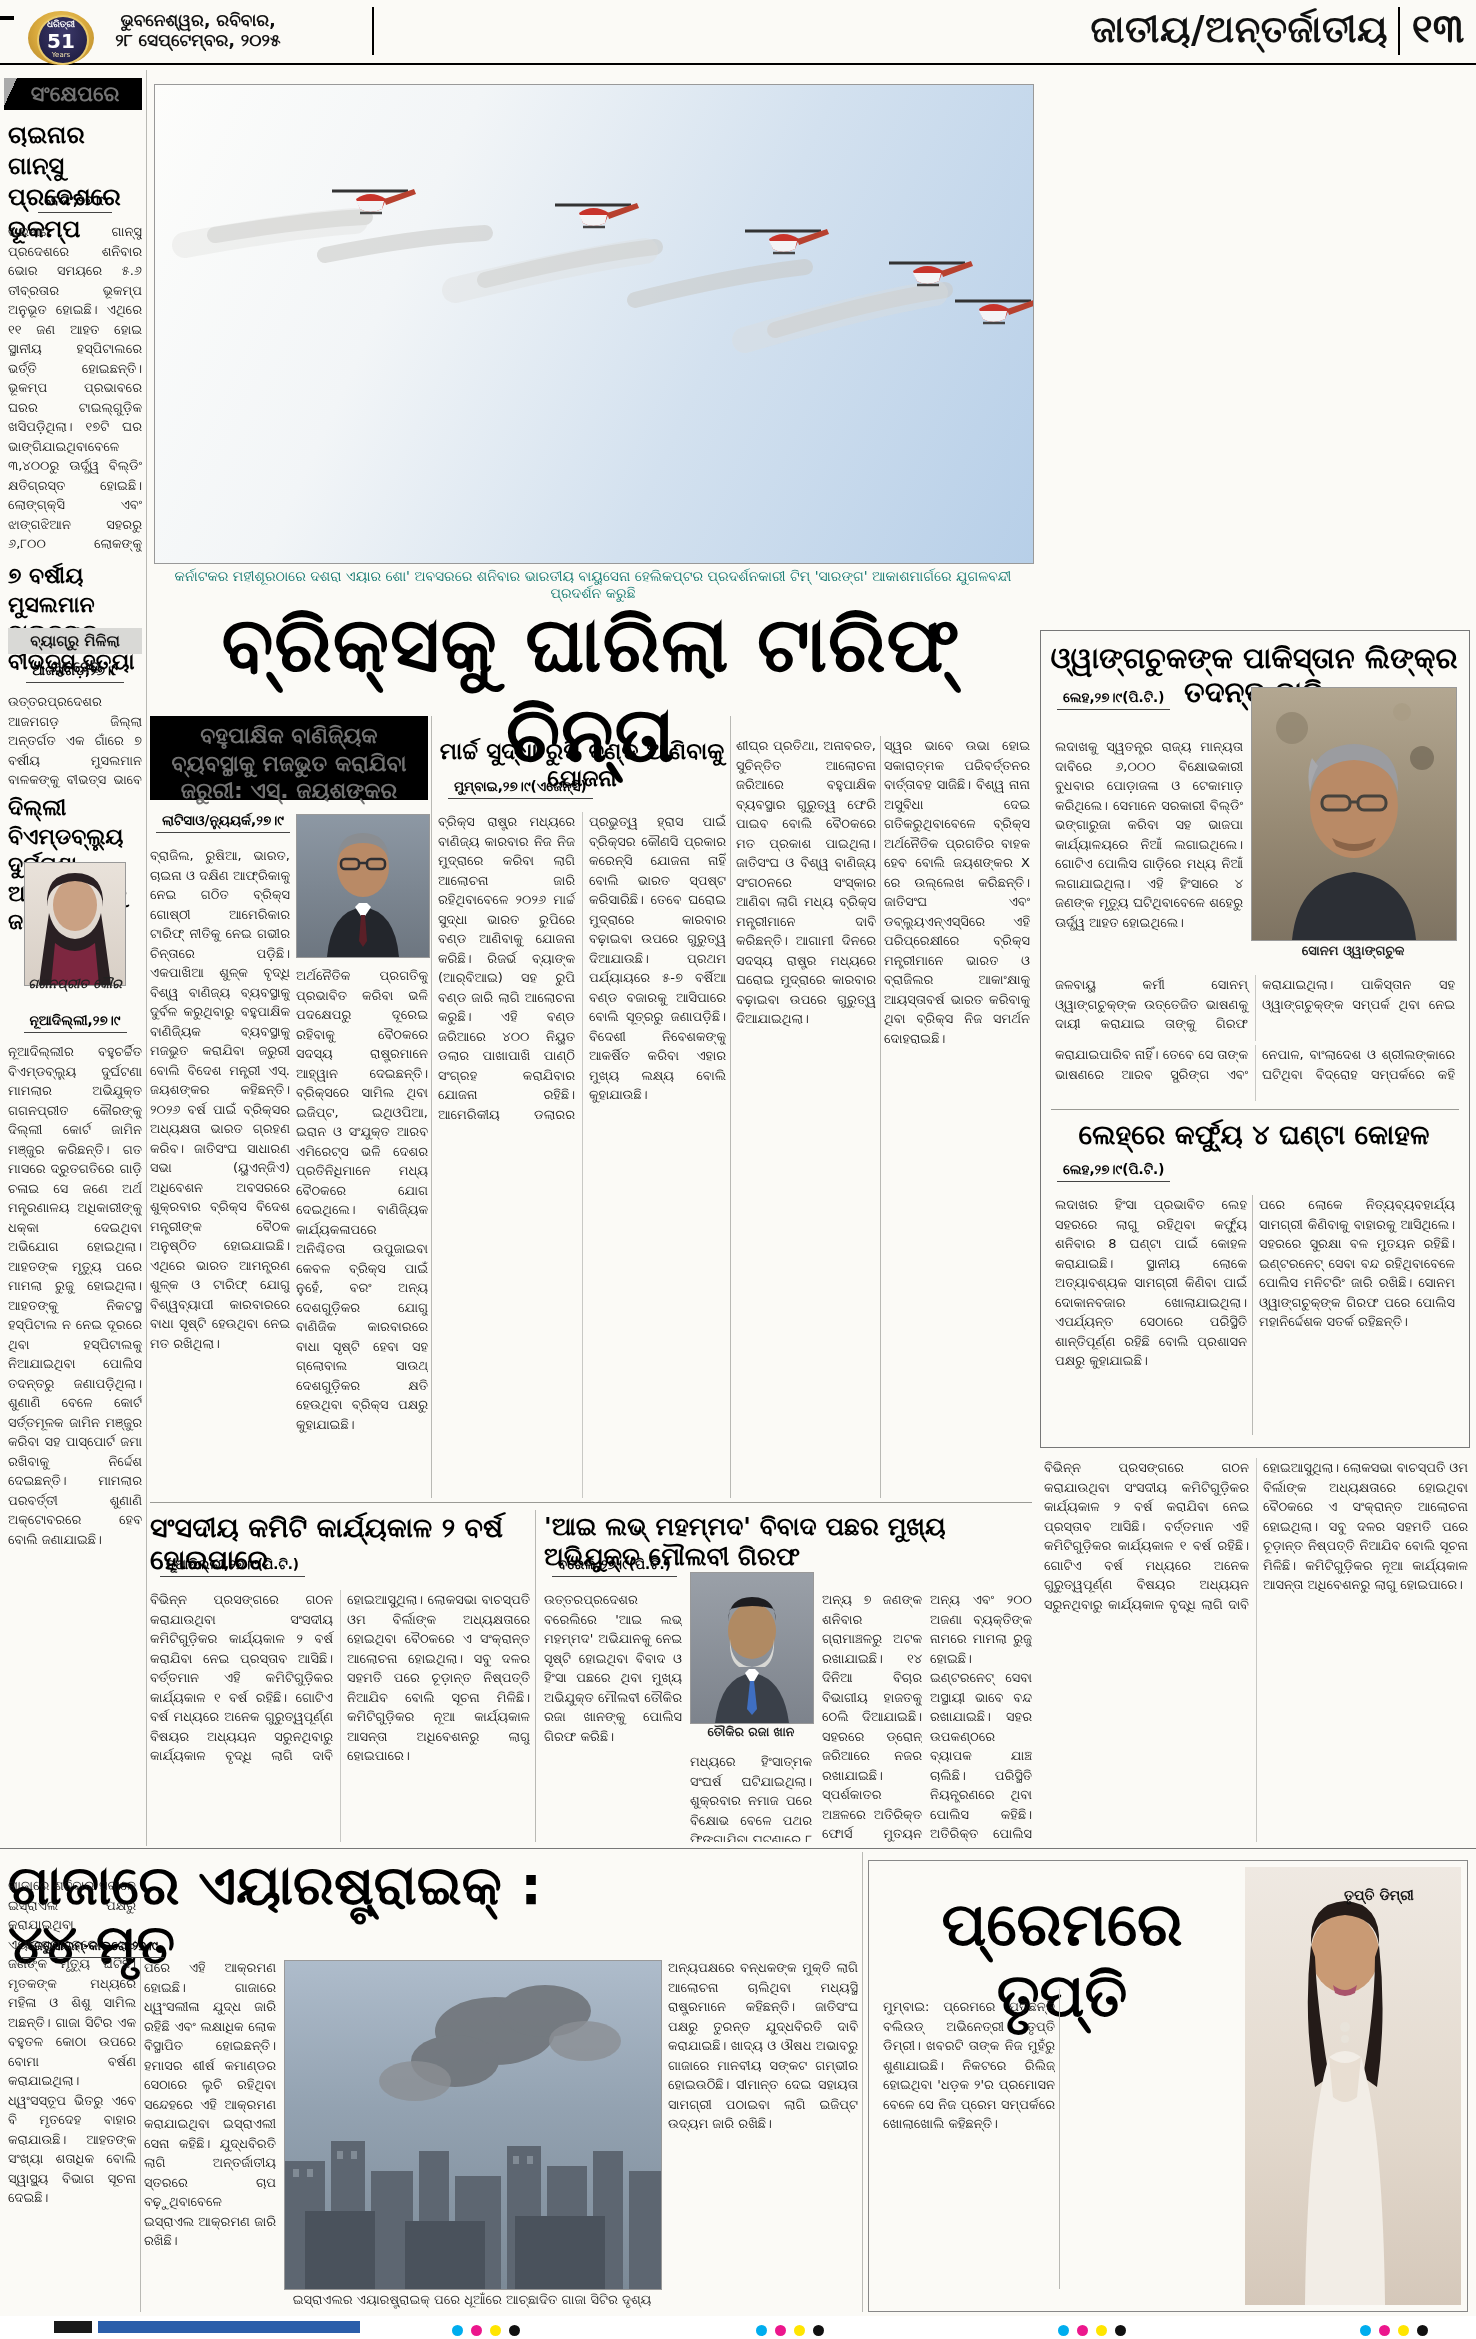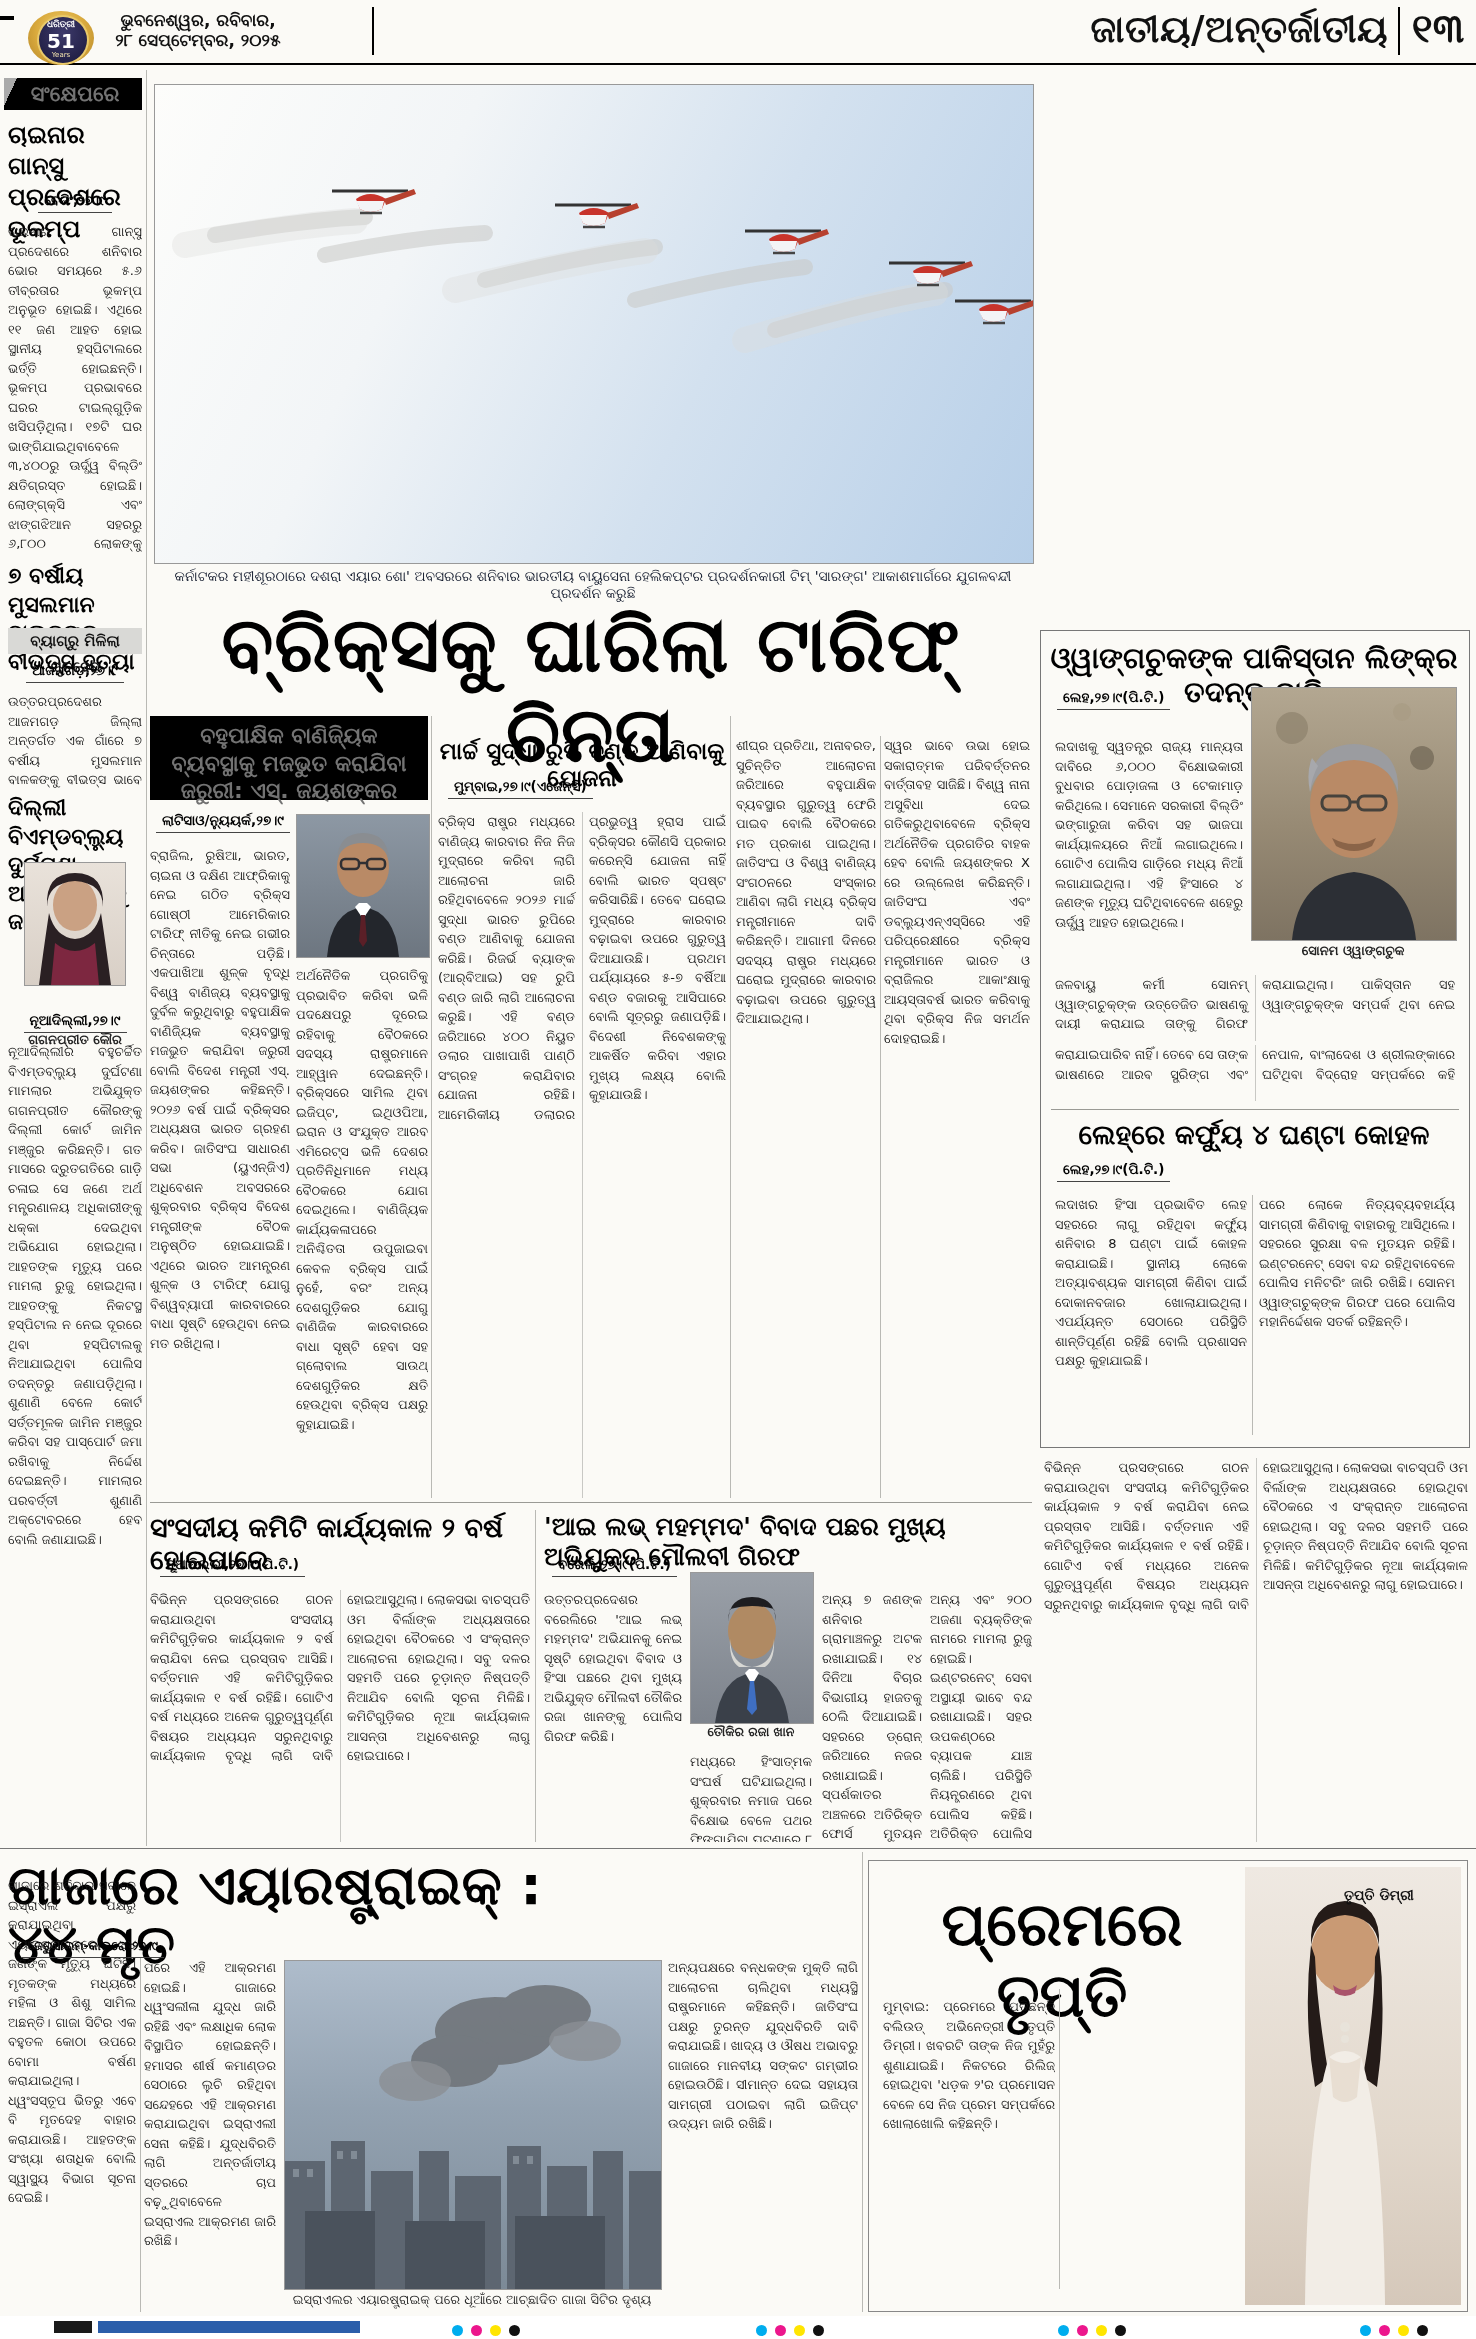--- a/index.html
+++ b/index.html
@@ -64,21 +64,21 @@
 
   <div class="abs hl" style="left:8px;top:794px;width:134px;font-size:22px;line-height:1.3;">ଦିଲ୍ଲୀ ବିଏମ୍‌ଡବ୍ଲ୍ୟୁ ଦୁର୍ଘଟଣା ଅଭିଯୁକ୍ତଙ୍କୁ ଜାମିନ</div>
   <div class="abs photo" style="left:24px;top:862px;width:100px;height:122px;background:linear-gradient(180deg,#e9e2da 0%,#d8cfc6 100%);">
     <svg width="100" height="122" viewBox="0 0 100 122">
       <ellipse cx="50" cy="42" rx="22" ry="26" fill="#caa183"></ellipse>
       <path d="M22 44 Q20 10 50 10 Q80 10 78 44 Q78 20 50 18 Q22 20 22 44Z" fill="#2a2023"></path>
       <path d="M24 50 Q18 90 14 122 L86 122 Q82 90 76 50 Q70 74 50 76 Q30 74 24 50Z" fill="#2a2023"></path>
       <path d="M30 80 Q50 96 70 80 L74 122 L26 122Z" fill="#7d2740"></path>
     </svg>
   </div>
-  <div class="abs ctr caption" style="left:8px;top:1032px;width:134px;">ଗଗନପ୍ରୀତ କୌର</div>
+  <div class="abs ctr caption" style="left:8px;top:976px;width:134px;font-style:italic;">ଗଗନପ୍ରୀତ କୌର</div>
   <div class="abs ctr dateline" style="left:8px;top:1012px;width:134px;"><span>ନୂଆଦିଲ୍ଲୀ,୨୭।୯</span></div>
   <div class="abs body-txt" style="left:8px;top:1042px;width:134px;height:800px;overflow:hidden;">ନୂଆଦିଲ୍ଲୀର ବହୁଚର୍ଚ୍ଚିତ ବିଏମ୍‌ଡବ୍ଲ୍ୟୁ ଦୁର୍ଘଟଣା ମାମଲାର ଅଭିଯୁକ୍ତ ଗଗନପ୍ରୀତ କୌରଙ୍କୁ ଦିଲ୍ଲୀ କୋର୍ଟ ଜାମିନ ମଞ୍ଜୁର କରିଛନ୍ତି। ଗତ ମାସରେ ଦ୍ରୁତଗତିରେ ଗାଡ଼ି ଚଳାଇ ସେ ଜଣେ ଅର୍ଥ ମନ୍ତ୍ରଣାଳୟ ଅଧିକାରୀଙ୍କୁ ଧକ୍କା ଦେଇଥିବା ଅଭିଯୋଗ ହୋଇଥିଲା। ଆହତଙ୍କ ମୃତ୍ୟୁ ପରେ ମାମଲା ରୁଜୁ ହୋଇଥିଲା। ଆହତଙ୍କୁ ନିକଟସ୍ଥ ହସ୍ପିଟାଲ ନ ନେଇ ଦୂରରେ ଥିବା ହସ୍ପିଟାଲକୁ ନିଆଯାଇଥିବା ପୋଲିସ ତଦନ୍ତରୁ ଜଣାପଡ଼ିଥିଲା। ଶୁଣାଣି ବେଳେ କୋର୍ଟ ସର୍ତ୍ତମୂଳକ ଜାମିନ ମଞ୍ଜୁର କରିବା ସହ ପାସ୍‌ପୋର୍ଟ ଜମା ରଖିବାକୁ ନିର୍ଦ୍ଦେଶ ଦେଇଛନ୍ତି। ମାମଲାର ପରବର୍ତ୍ତୀ ଶୁଣାଣି ଅକ୍ଟୋବରରେ ହେବ ବୋଲି ଜଣାଯାଇଛି।</div>
 
   <div class="abs photo" style="left:154px;top:84px;width:878px;height:478px;background:linear-gradient(115deg,#fdfdfb 0%,#f2f5f7 30%,#d3e1ef 62%,#b7cfe8 100%);">
     <svg width="878" height="478" viewBox="0 0 878 478">
 
       <g stroke="#c9c9c6" stroke-width="16" fill="none" opacity="0.55" stroke-linecap="round">
         <path d="M60 150 Q150 135 210 132"></path>
         <path d="M170 170 Q260 152 330 148"></path>
         <path d="M330 195 Q430 170 500 162"></path>
@@ -123,21 +123,21 @@
         <g transform="translate(838,228)">
           <line x1="-38" y1="-12" x2="38" y2="-12" stroke="#333" stroke-width="3"></line>
           <path d="M-14 -4 Q0 -14 16 -4 L12 6 Q0 12 -10 6 Z" fill="#c8342b"></path>
           <path d="M-14 -2 L14 -2 L12 6 Q0 12 -10 6 Z" fill="#f3f4f6"></path>
           <path d="M14 -4 L44 -14 L46 -9 L16 2 Z" fill="#b7412f"></path>
           <line x1="-10" y1="10" x2="12" y2="10" stroke="#444" stroke-width="2.5"></line>
         </g>
       </g>
     </svg>
   </div>
-  <div class="abs ctr" style="left:154px;top:568px;width:878px;font-size:14px;color:#0f172a;">କର୍ନାଟକର ମହୀଶୂରଠାରେ ଦଶରା ଏୟାର ଶୋ' ଅବସରରେ ଶନିବାର ଭାରତୀୟ ବାୟୁସେନା ହେଲିକପ୍ଟର ପ୍ରଦର୍ଶନକାରୀ ଟିମ୍ 'ସାରଙ୍ଗ' ଆକାଶମାର୍ଗରେ ଯୁଗଳବନ୍ଦୀ ପ୍ରଦର୍ଶନ କରୁଛି</div>
+  <div class="abs ctr" style="left:154px;top:568px;width:878px;font-size:14px;color:#0f766e;">କର୍ନାଟକର ମହୀଶୂରଠାରେ ଦଶରା ଏୟାର ଶୋ' ଅବସରରେ ଶନିବାର ଭାରତୀୟ ବାୟୁସେନା ହେଲିକପ୍ଟର ପ୍ରଦର୍ଶନକାରୀ ଟିମ୍ 'ସାରଙ୍ଗ' ଆକାଶମାର୍ଗରେ ଯୁଗଳବନ୍ଦୀ ପ୍ରଦର୍ଶନ କରୁଛି</div>
 
   <div class="abs ctr hl" style="left:150px;top:600px;width:882px;font-size:76px;letter-spacing:1px;">ବ୍ରିକ୍ସକୁ ଘାରିଲା ଟାରିଫ୍ ଚିନ୍ତା</div>
 
   <div class="abs blackbar ctr" style="left:150px;top:716px;width:278px;height:84px;font-size:22px;font-weight:700;line-height:1.25;padding:6px 8px;box-sizing:border-box;">ବହୁପାକ୍ଷିକ ବାଣିଜ୍ୟିକ ବ୍ୟବସ୍ଥାକୁ ମଜଭୁତ କରାଯିବା ଜରୁରୀ: ଏସ୍. ଜୟଶଙ୍କର</div>
   <div class="abs ctr dateline" style="left:150px;top:812px;width:146px;"><span>ଲାଟିସାଓ/ନ୍ୟୁୟର୍କ,୨୭।୯</span></div>
   <div class="abs photo" style="left:296px;top:814px;width:132px;height:142px;background:linear-gradient(180deg,#8d98a4 0%,#6d7680 100%);">
     <svg width="132" height="142" viewBox="0 0 132 142">
       <rect width="132" height="142" fill="none"></rect>
       <ellipse cx="66" cy="52" rx="26" ry="30" fill="#b98a66"></ellipse>
       <path d="M40 44 Q42 18 66 18 Q90 18 92 44 Q86 28 66 28 Q46 28 40 44Z" fill="#8a8d91"></path>

